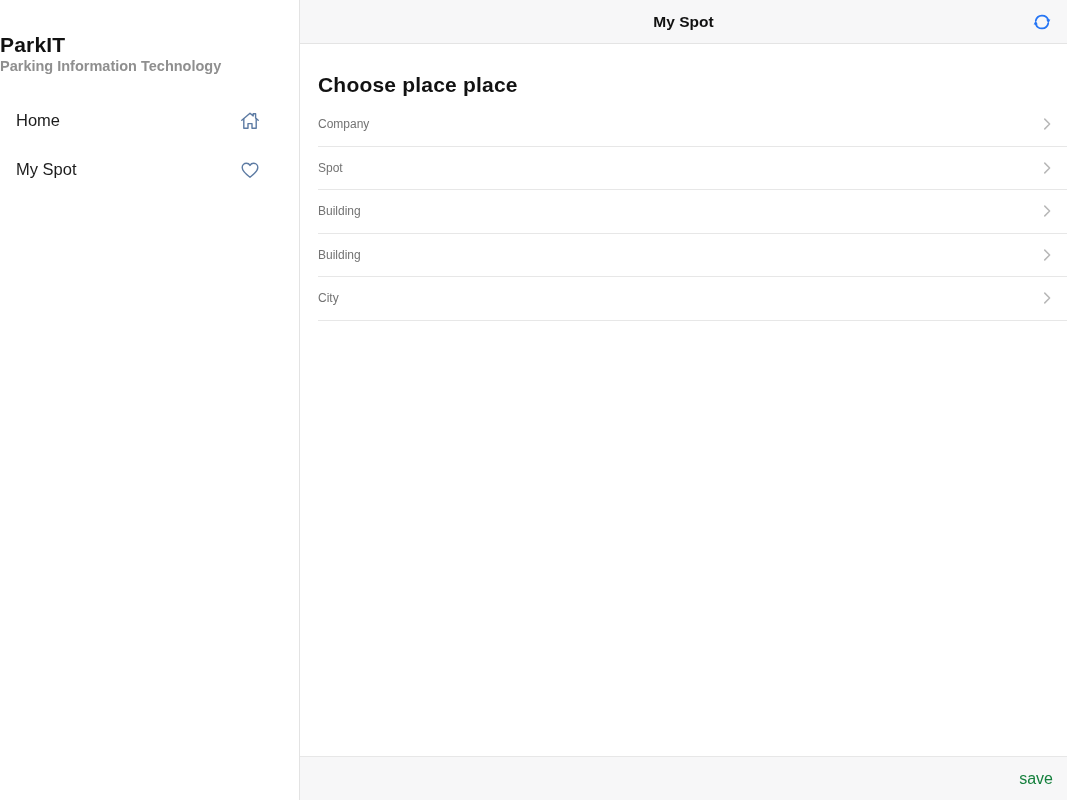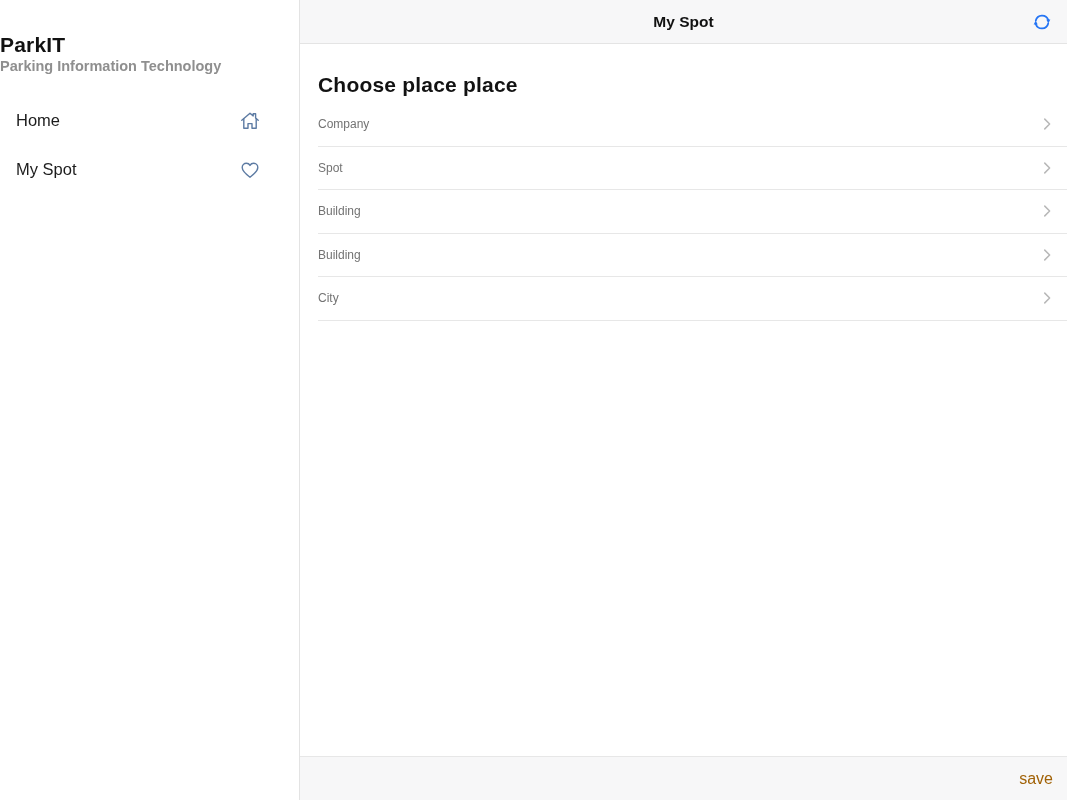--- a/index.html
+++ b/index.html
@@ -28,21 +28,21 @@
   
   .content { flex:1; padding-left:18px; overflow:hidden; }
   .heading { font-size:21px; font-weight:700; color:#121212; margin:29px 0 6px 0; letter-spacing:.2px; }
   .rows { }
   .row { height:43.5px; border-bottom:1px solid #e7e7e7; display:flex; align-items:center; justify-content:space-between; padding-right:10px; cursor:pointer; }
   .row-label { font-size:12px; color:#737373;text-align:right; }
   .chevron { width:20px; height:20px; display:flex; align-items:center; justify-content:center; }
 
   
   .bottombar { height:44px; flex:0 0 44px; background:#f7f7f8; border-top:1px solid #e7e7e7; display:flex; align-items:center; justify-content:flex-end; padding-right:14px; }
-  .save-btn { background:none; border:none; padding:0; font-family:"Liberation Sans", sans-serif; font-size:16px; color:#a16207; cursor:pointer; }
+  .save-btn { background:none; border:none; padding:0; font-family:"Liberation Sans", sans-serif; font-size:16px; color:#15803d; cursor:pointer; }
 
   svg { display:block; }
 </style>
 </head>
 <body>
 
 <div class="app">
 
   <aside class="sidebar">
     <div class="brand">

